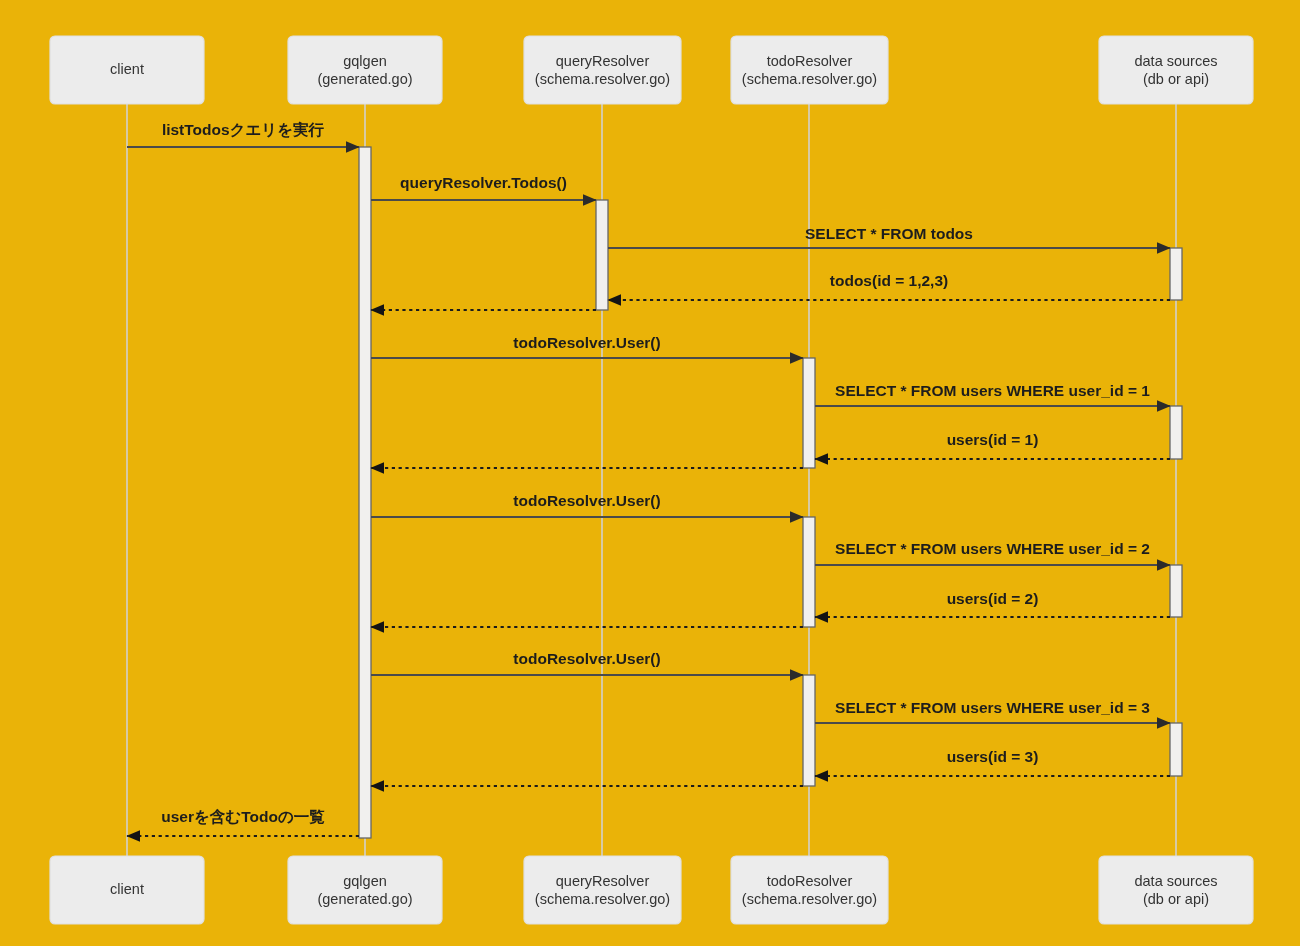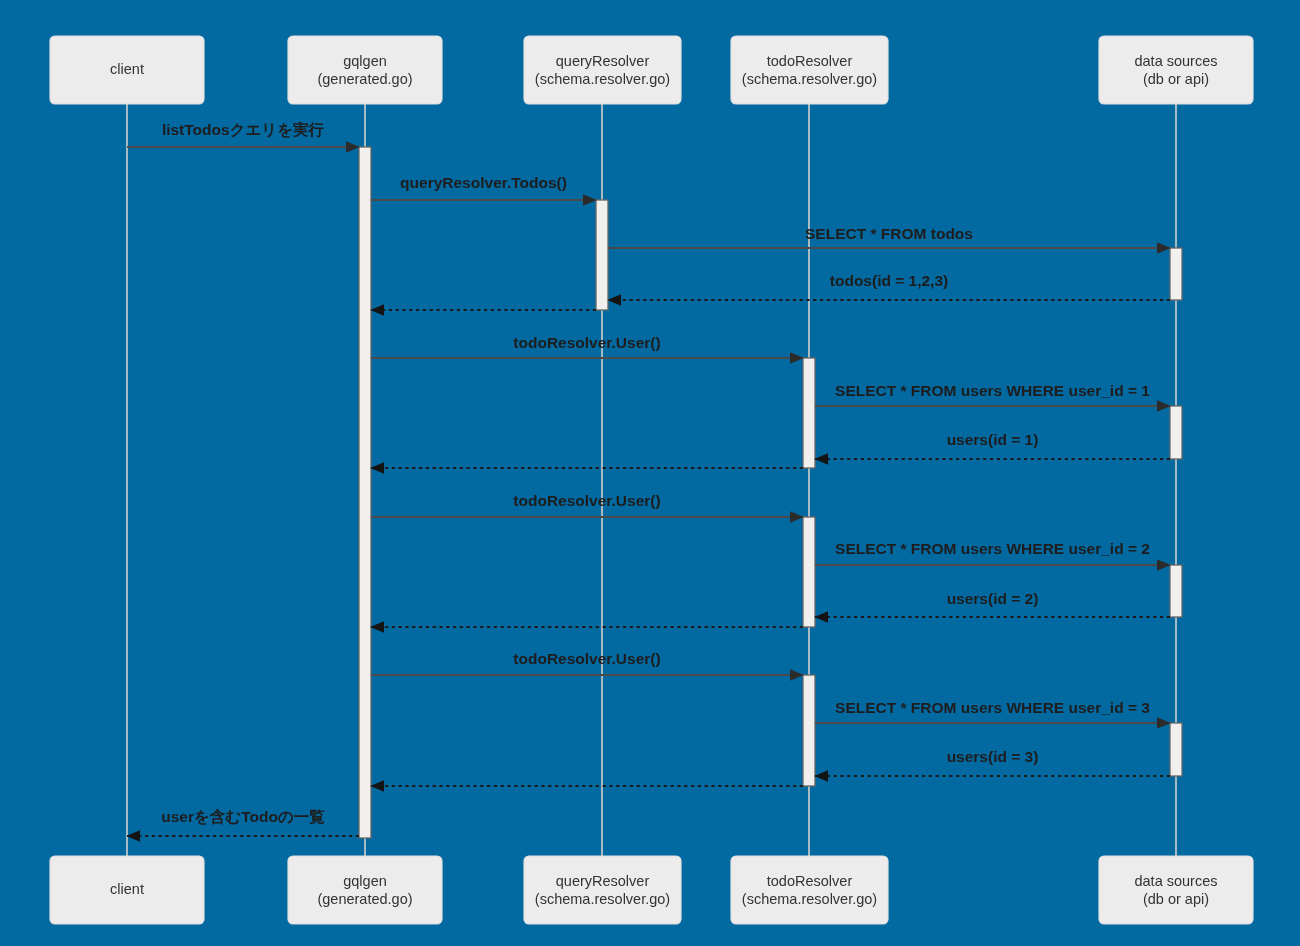--- a/index.html
+++ b/index.html
@@ -4,21 +4,21 @@
 <style>
   html, body {
     margin: 0;
     padding: 0;
     background: #f5f4f0;
   }
   #diagram-root {
     position: relative;
     width: 1300px;
     height: 946px;
-    background: #0369a1;
+    background: #eab308;
     font-family: "Liberation Sans", sans-serif;
     overflow: hidden;
     text-align: center;
   }
   svg.seq-canvas {
     position: absolute;
     top: 0; left: 0;
     width: 1300px;
     height: 946px;
     display: block;

